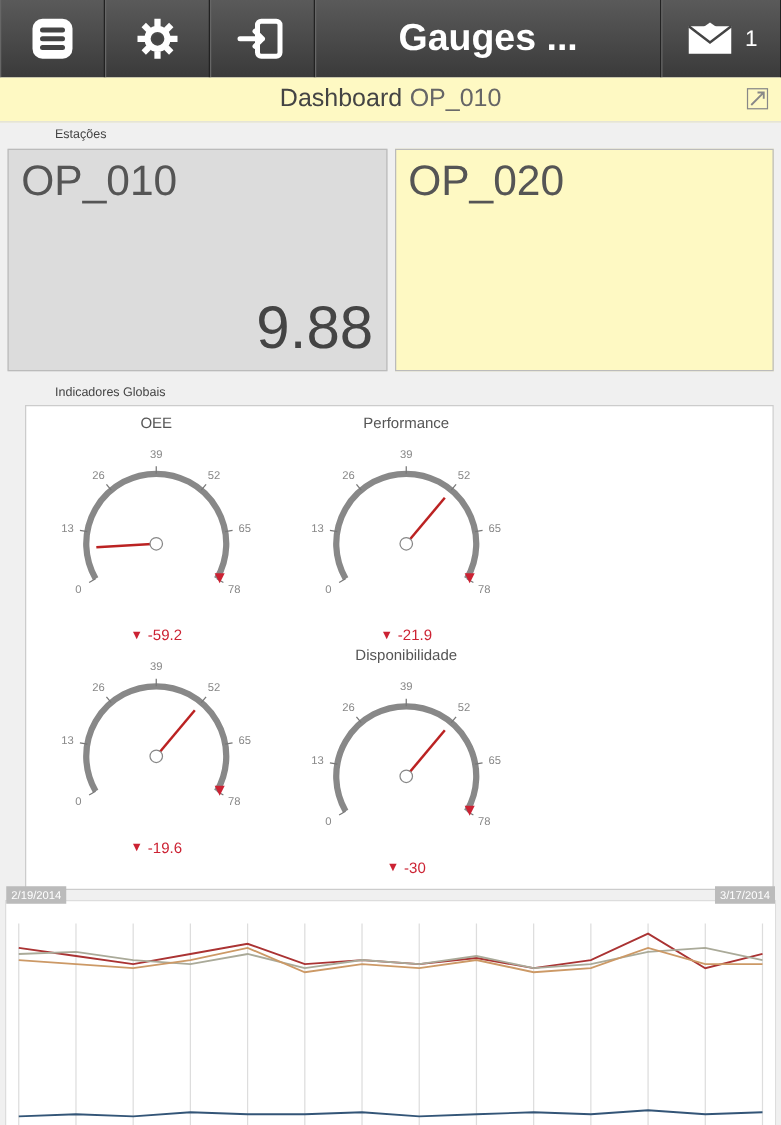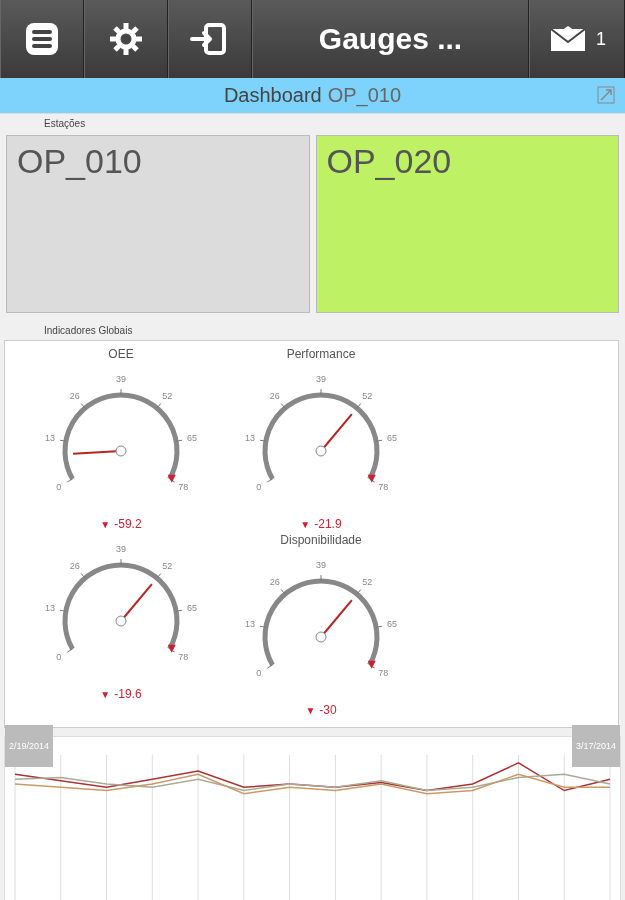--- a/index.html
+++ b/index.html
@@ -1,39 +1,39 @@
 <!DOCTYPE html>
 <html><head>
 <meta charset="utf-8">
 <style>
   * { box-sizing: border-box; margin: 0; padding: 0; }
   html, body { width: 625px; height: 900px; font-family: Arial, Helvetica, sans-serif; background: #f0f0f0; }
-  .topbar { display: flex; height: 78px; background: linear-gradient(#5a5a5a,#3a3a3a); }
+  .topbar { display: flex; height: 62px; background: linear-gradient(#5a5a5a,#3a3a3a); }
   .tb-cell { display:flex; align-items:center; justify-content:center; border-right:1px solid #222; border-left:1px solid #666; }
   .tb-icon { width:84px; }
   .tb-title { flex:1; color:#fff; font-size:30px; font-weight:bold; padding:0 10px; overflow:hidden; text-overflow:ellipsis; white-space:nowrap; }
   .tb-mail { width:96px; color:#fff; font-size:18px; gap:8px; }
-  .subhead { height:36px; display:flex; align-items:center; justify-content:center; background:#7dd3fc; color:#666; font-size:20px; gap:6px; position:relative; border-bottom:1px solid #ddd;}
+  .subhead { height:36px; display:flex; align-items:center; justify-content:center; background:#fef9c3; color:#666; font-size:20px; gap:6px; position:relative; border-bottom:1px solid #ddd;}
   .subhead .bold { color:#444; }
   .subhead .expand { position:absolute; right:10px; top:8px; }
   .section-label { font-size:10px; color:#444; padding:4px 8px 0 8px;margin-left:36px; }
   .stations { display:flex; gap:6px; padding:6px; }
-  .station { flex:1; height:178px; border:1px solid #bbb; background:#bef264; display:flex; flex-direction:column; justify-content:space-between; padding:6px 10px; cursor:pointer;}
+  .station { flex:1; height:178px; border:1px solid #bbb; background:#fef9c3; display:flex; flex-direction:column; justify-content:space-between; padding:6px 10px; cursor:pointer;}
   .station.selected { background:#dcdcdc; }
   .station .name { font-size:34px; color:#555; }
   .station .value { font-size:48px; color:#444; text-align:right; }
-  .indic-wrap { margin:4px 6px 0 4px; border:1px solid #ccc; background:#fff; padding:4px 4px 10px 16px;}
+  .indic-wrap { margin:4px 6px 0 20px; border:1px solid #ccc; background:#fff; padding:4px 4px 10px 4px;}
   .gauges { display:flex; flex-wrap:wrap; }
   .gcell { width:200px; text-align:center; }
   .gtitle { font-size:12px; color:#555; margin-top:2px;}
   .gauge-svg { display:block; margin:0 auto;}
   .delta { color:#c23; font-size:12px; display:flex; align-items:center; justify-content:center; gap:4px; margin-top:-4px;}
   .delta .tri { font-size:10px;}
   .chart-area { margin:8px 4px 4px 4px; background:#fff; border:1px solid #ddd; position:relative; height:200px;}
-  .date-tab { position:absolute; top:-12px; font-size:9px; background:#bbb; color:#fff; padding:16px 4px; }
+  .date-tab { position:absolute; top:-12px; font-size:9px; background:#bbb; color:#fff; padding:2px 4px; }
   .date-tab.left { left:0; }
   .date-tab.right { right:0;margin-left:48px; }
   .chart-svg { width:100%; height:100%; display:block;}
   .tick-label { font-size:9px; fill:#888;}
 </style>
 </head>
 <body>
 
 <div class="topbar">
   <div class="tb-cell tb-icon">
@@ -87,20 +87,21 @@
         <rect x="1" y="1" width="16" height="16" fill="none" stroke="#888"></rect>
         <path d="M4 14 L14 4 M9 4 h5 v5" fill="none" stroke="#888" stroke-width="1.5"></path>
       </svg>
   </span>
 </div>
 
 <div class="section-label">Estações</div>
 <div class="stations" id="stations">
     <div class="station selected">
       <div class="name">OP_010</div>
+      <div class="value">9.88</div>
     </div>
     <div class="station">
       <div class="name">OP_020</div>
       <div class="value"></div>
     </div>
   </div>
 
 <div class="section-label" style="margin-top:2px">Indicadores Globais</div>
 <div class="indic-wrap">
   <div class="gauges" id="gauges">

